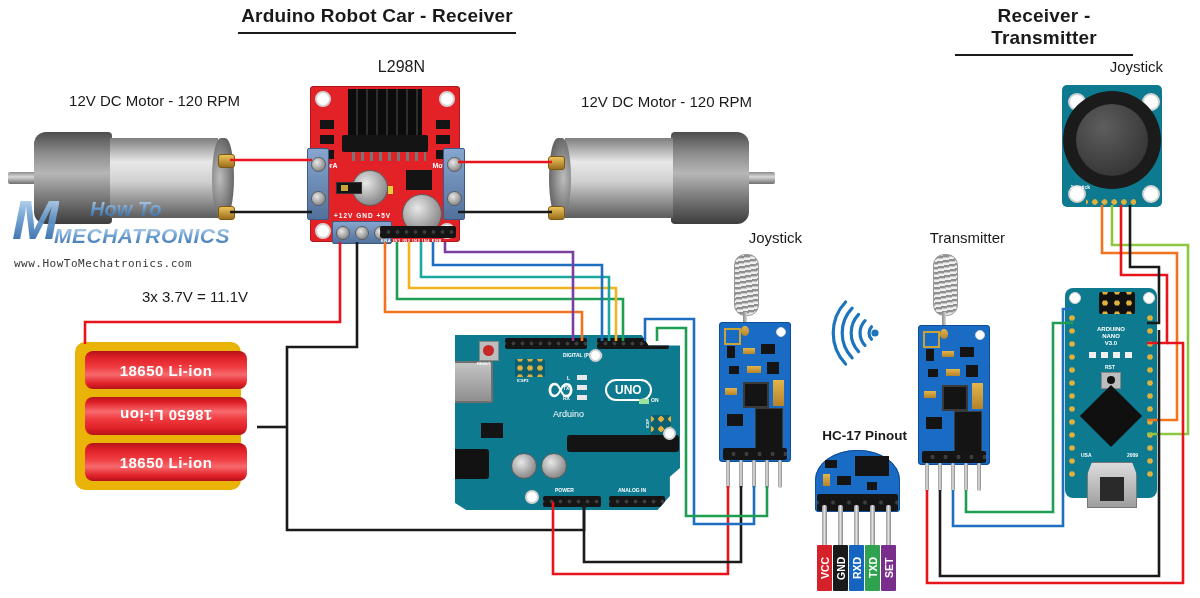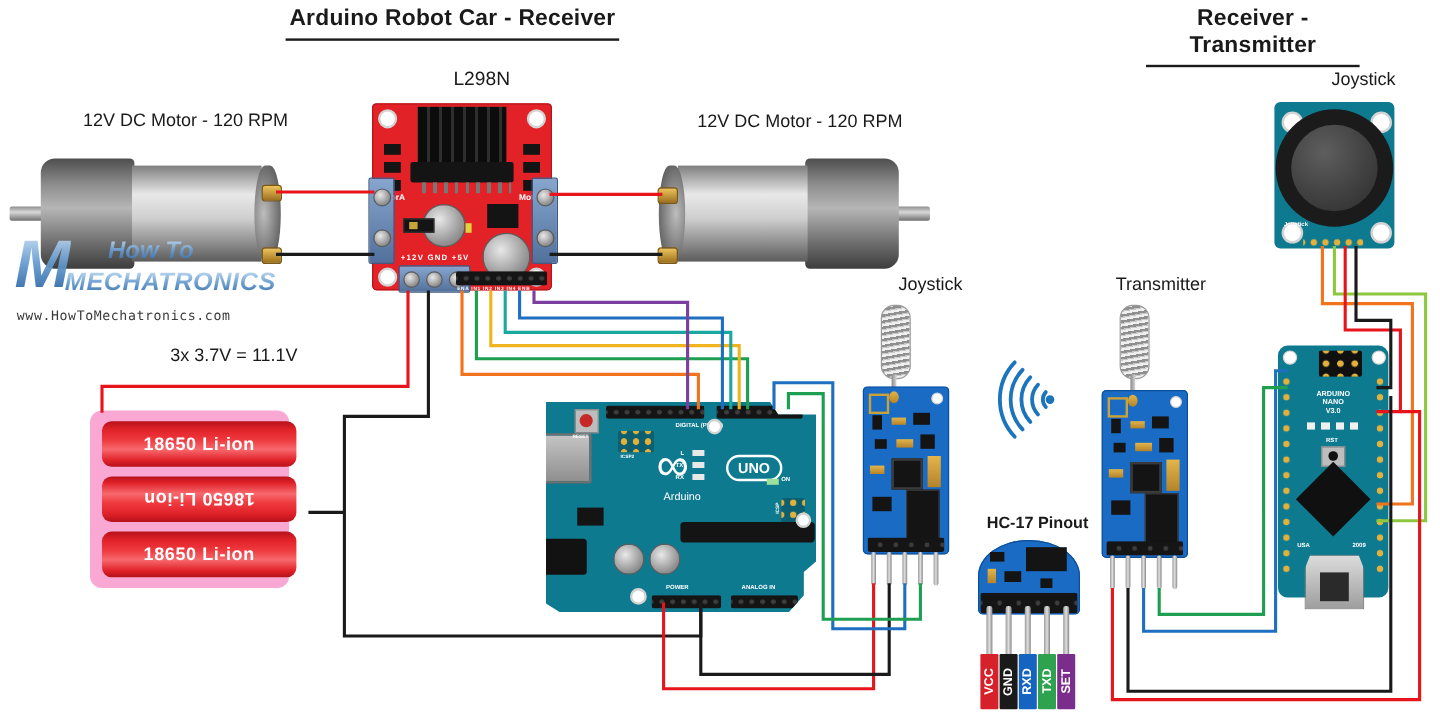--- a/index.html
+++ b/index.html
@@ -28,21 +28,21 @@
   
   #l298n{position:absolute;left:310px;top:86px;width:150px;height:156px;background:#e32227;
     border-radius:4px;z-index:2;box-shadow:inset 0 0 0 1px #b3151a;}
   .hole{position:absolute;width:12px;height:12px;border-radius:50%;background:#fff;border:2px solid #d3d3d3;}
   .blueterm{position:absolute;background:linear-gradient(180deg,#87a6cf,#51709b);border:1px solid #3c5a85;border-radius:2px;}
   .screw{position:absolute;border-radius:50%;background:radial-gradient(circle at 38% 35%,#e8e8e8,#9a9a9a 60%,#6d6d6d);border:1px solid #5c5c5c;}
   .blk{background:#141414;}
   .whitetxt{color:#fff;font-weight:bold;position:absolute;}
 
   
-  #battery{position:absolute;left:75px;top:342px;width:166px;height:148px;background:#f9a8d4;
+  #battery{position:absolute;left:75px;top:342px;width:166px;height:148px;background:#eab308;
     border-radius:10px;z-index:2;padding:0;}
   .cell{position:absolute;left:10px;width:162px;height:38px;border-radius:8px;
     background:linear-gradient(180deg,#b5121b 0%,#e02128 18%,#ef3b40 42%,#f7696d 62%,#e02128 86%,#b5121b);
     color:#fff;font-weight:bold;font-size:15px;display:flex;align-items:center;justify-content:center;letter-spacing:0.5px;}
   .cell.flip{transform:rotate(180deg);}
   .hdr{background:#151515;border-radius:2px;
     background-image:radial-gradient(circle,#3d3d3d 1.8px,rgba(0,0,0,0) 2.2px);background-size:9px 11px;background-position:4px center;}
   .dotrow{background-image:radial-gradient(circle,#e2b13c 2.5px,rgba(0,0,0,0) 3px);background-position:center;}
   .pin{position:absolute;width:4px;background:linear-gradient(90deg,#9a9a9a,#e0e0e0 50%,#858585);border-radius:2px;}
 

